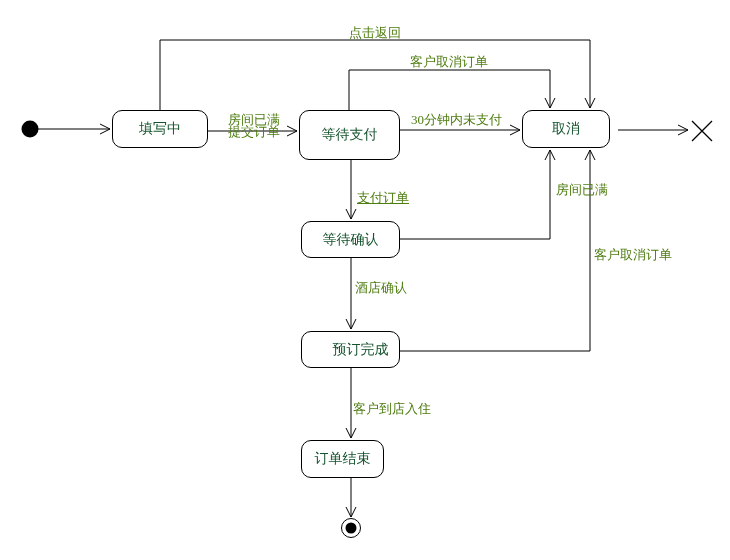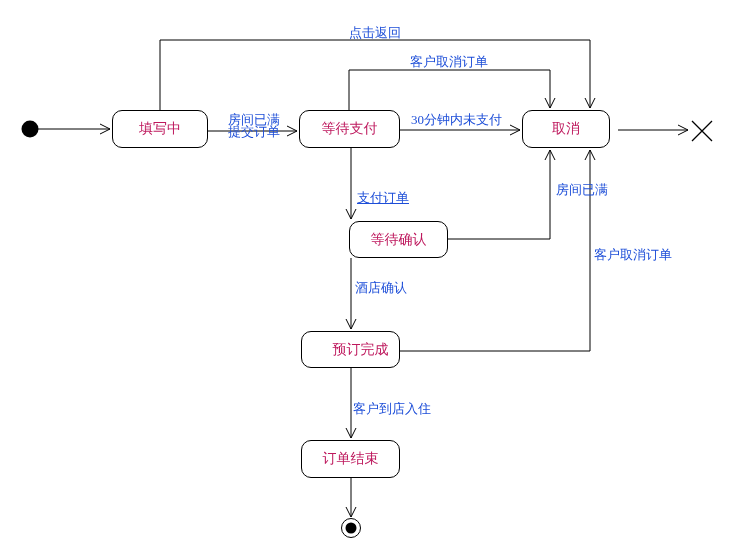--- a/index.html
+++ b/index.html
@@ -6,25 +6,25 @@
   .canvas{
     position:relative;width:730px;height:560px;background:#ffffff;
     font-family:"Liberation Sans","DejaVu Sans",sans-serif;color:#000;
     overflow:hidden;
   }
   .wires{position:absolute;left:0;top:0;}
   .state{
     position:absolute;box-sizing:border-box;
     border:1px solid #000;border-radius:10px;background:#fff;
     display:flex;align-items:center;justify-content:center;
-    font-size:14px;line-height:1;color:#be185d;
+    font-size:14px;line-height:1;color:#14532d;
     font-family:"Liberation Serif","DejaVu Serif",serif;
   }
   .elabel{
-    position:absolute;font-size:13px;line-height:15px;white-space:nowrap;color:#1d4ed8;
+    position:absolute;font-size:13px;line-height:15px;white-space:nowrap;color:#4d7c0f;
     font-family:"Liberation Serif","DejaVu Serif",serif;
   }
 </style>
 </head>
 <body>
 
 <div class="canvas">
 
   <svg class="wires" width="730" height="560" viewBox="0 0 730 560">
     <defs>
@@ -65,29 +65,29 @@
     <g>
       <circle cx="351" cy="528" r="9.5" fill="#fff" stroke="#000" stroke-width="1"></circle>
       <circle cx="351" cy="528" r="5.5" fill="#000"></circle>
     </g>
 
     <path d="M692,121 L712,141 M712,121 L692,141" stroke="#000" stroke-width="1.3" fill="none"></path>
   </svg>
 
   <div class="state" style="left:112px;top:110px;width:96px;height:38px;">填写中</div>
 
-  <div class="state" style="left:299px;top:110px;width:101px;height:38px;">等待支付</div>
+  <div class="state" style="left:299px;top:110px;width:101px;height:50px;">等待支付</div>
 
   <div class="state" style="left:522px;top:110px;width:88px;height:38px;">取消</div>
 
-  <div class="state" style="left:301px;top:221px;width:99px;height:37px;margin-left:48px;">等待确认</div>
+  <div class="state" style="left:301px;top:221px;width:99px;height:37px;">等待确认</div>
 
   <div class="state" style="left:301px;top:331px;width:99px;height:37px;padding-left:20px;">预订完成</div>
 
-  <div class="state" style="left:301px;top:440px;width:99px;height:38px;">订单结束</div>
+  <div class="state" style="left:301px;top:440px;width:83px;height:38px;">订单结束</div>
 
   <div class="elabel" style="left:349px;top:25px;">点击返回</div>
 
   <div class="elabel" style="left:410px;top:54px;">客户取消订单</div>
 
   <div class="elabel" style="left:228px;top:112px;">房间已满</div>
   <div class="elabel" style="left:228px;top:124px;">提交订单</div>
 
   <div class="elabel" style="left:411px;top:112px;font-family:Liberation Serif, serif;">30分钟内未支付</div>
 

